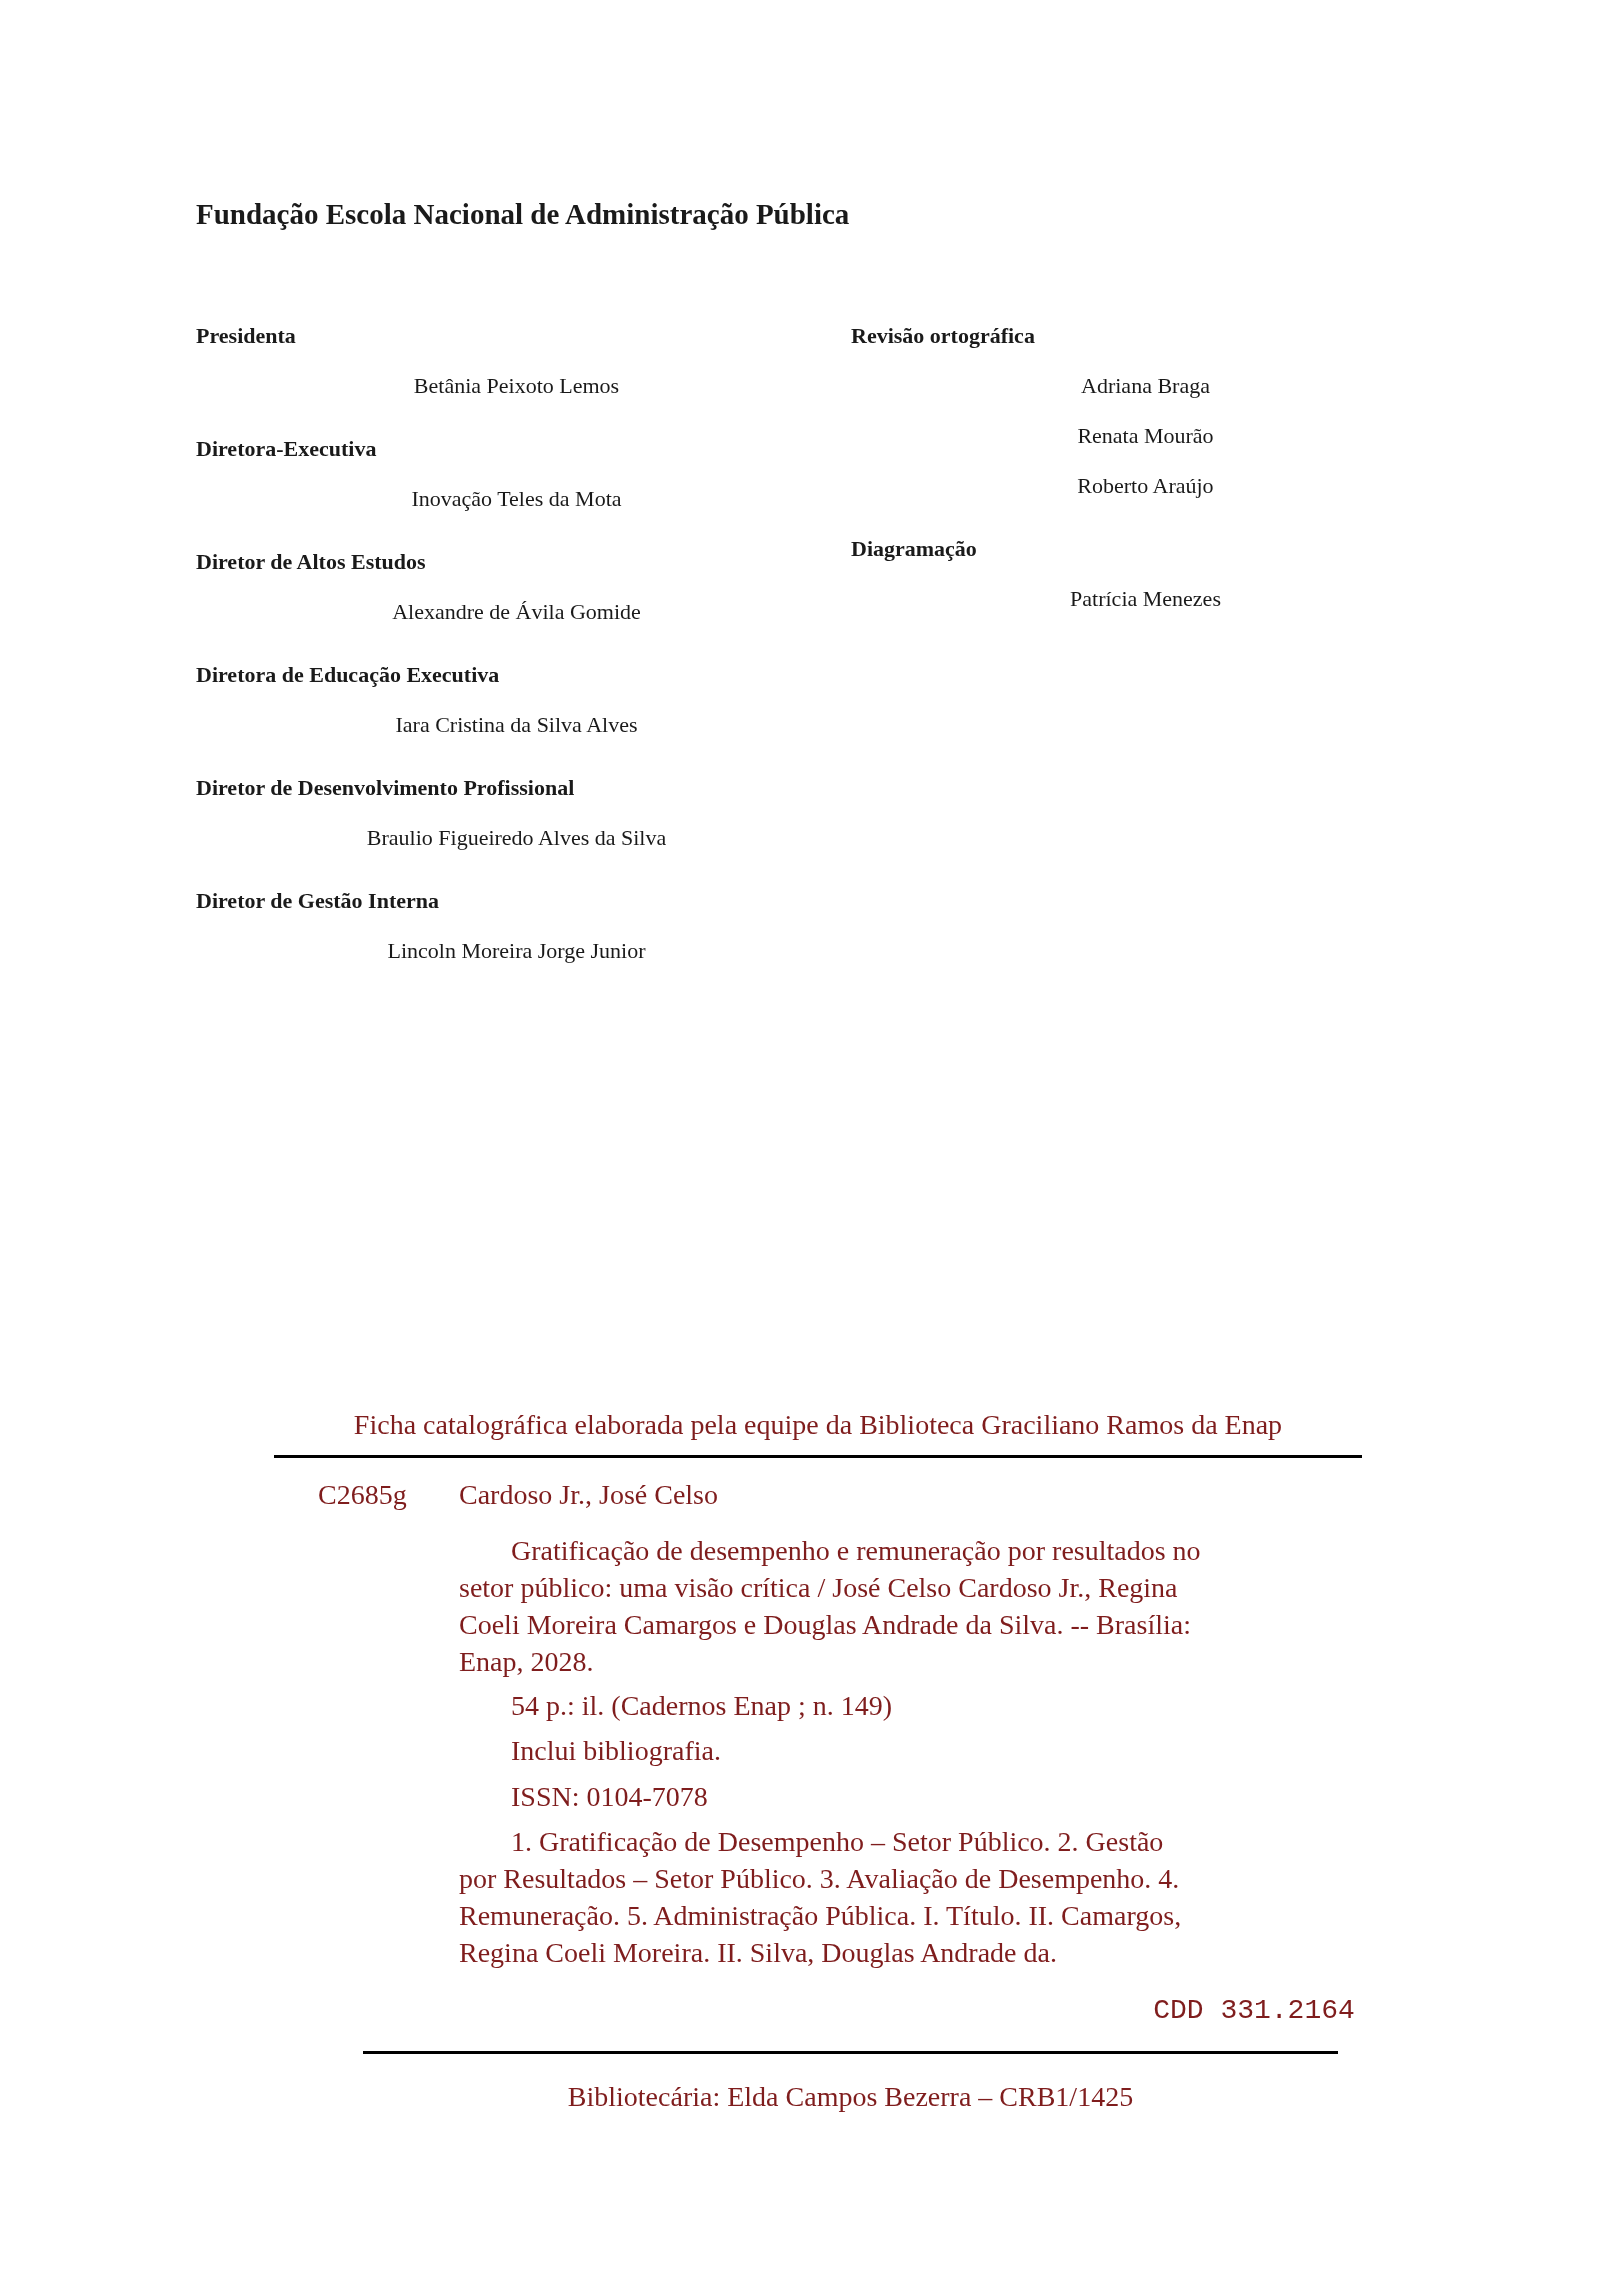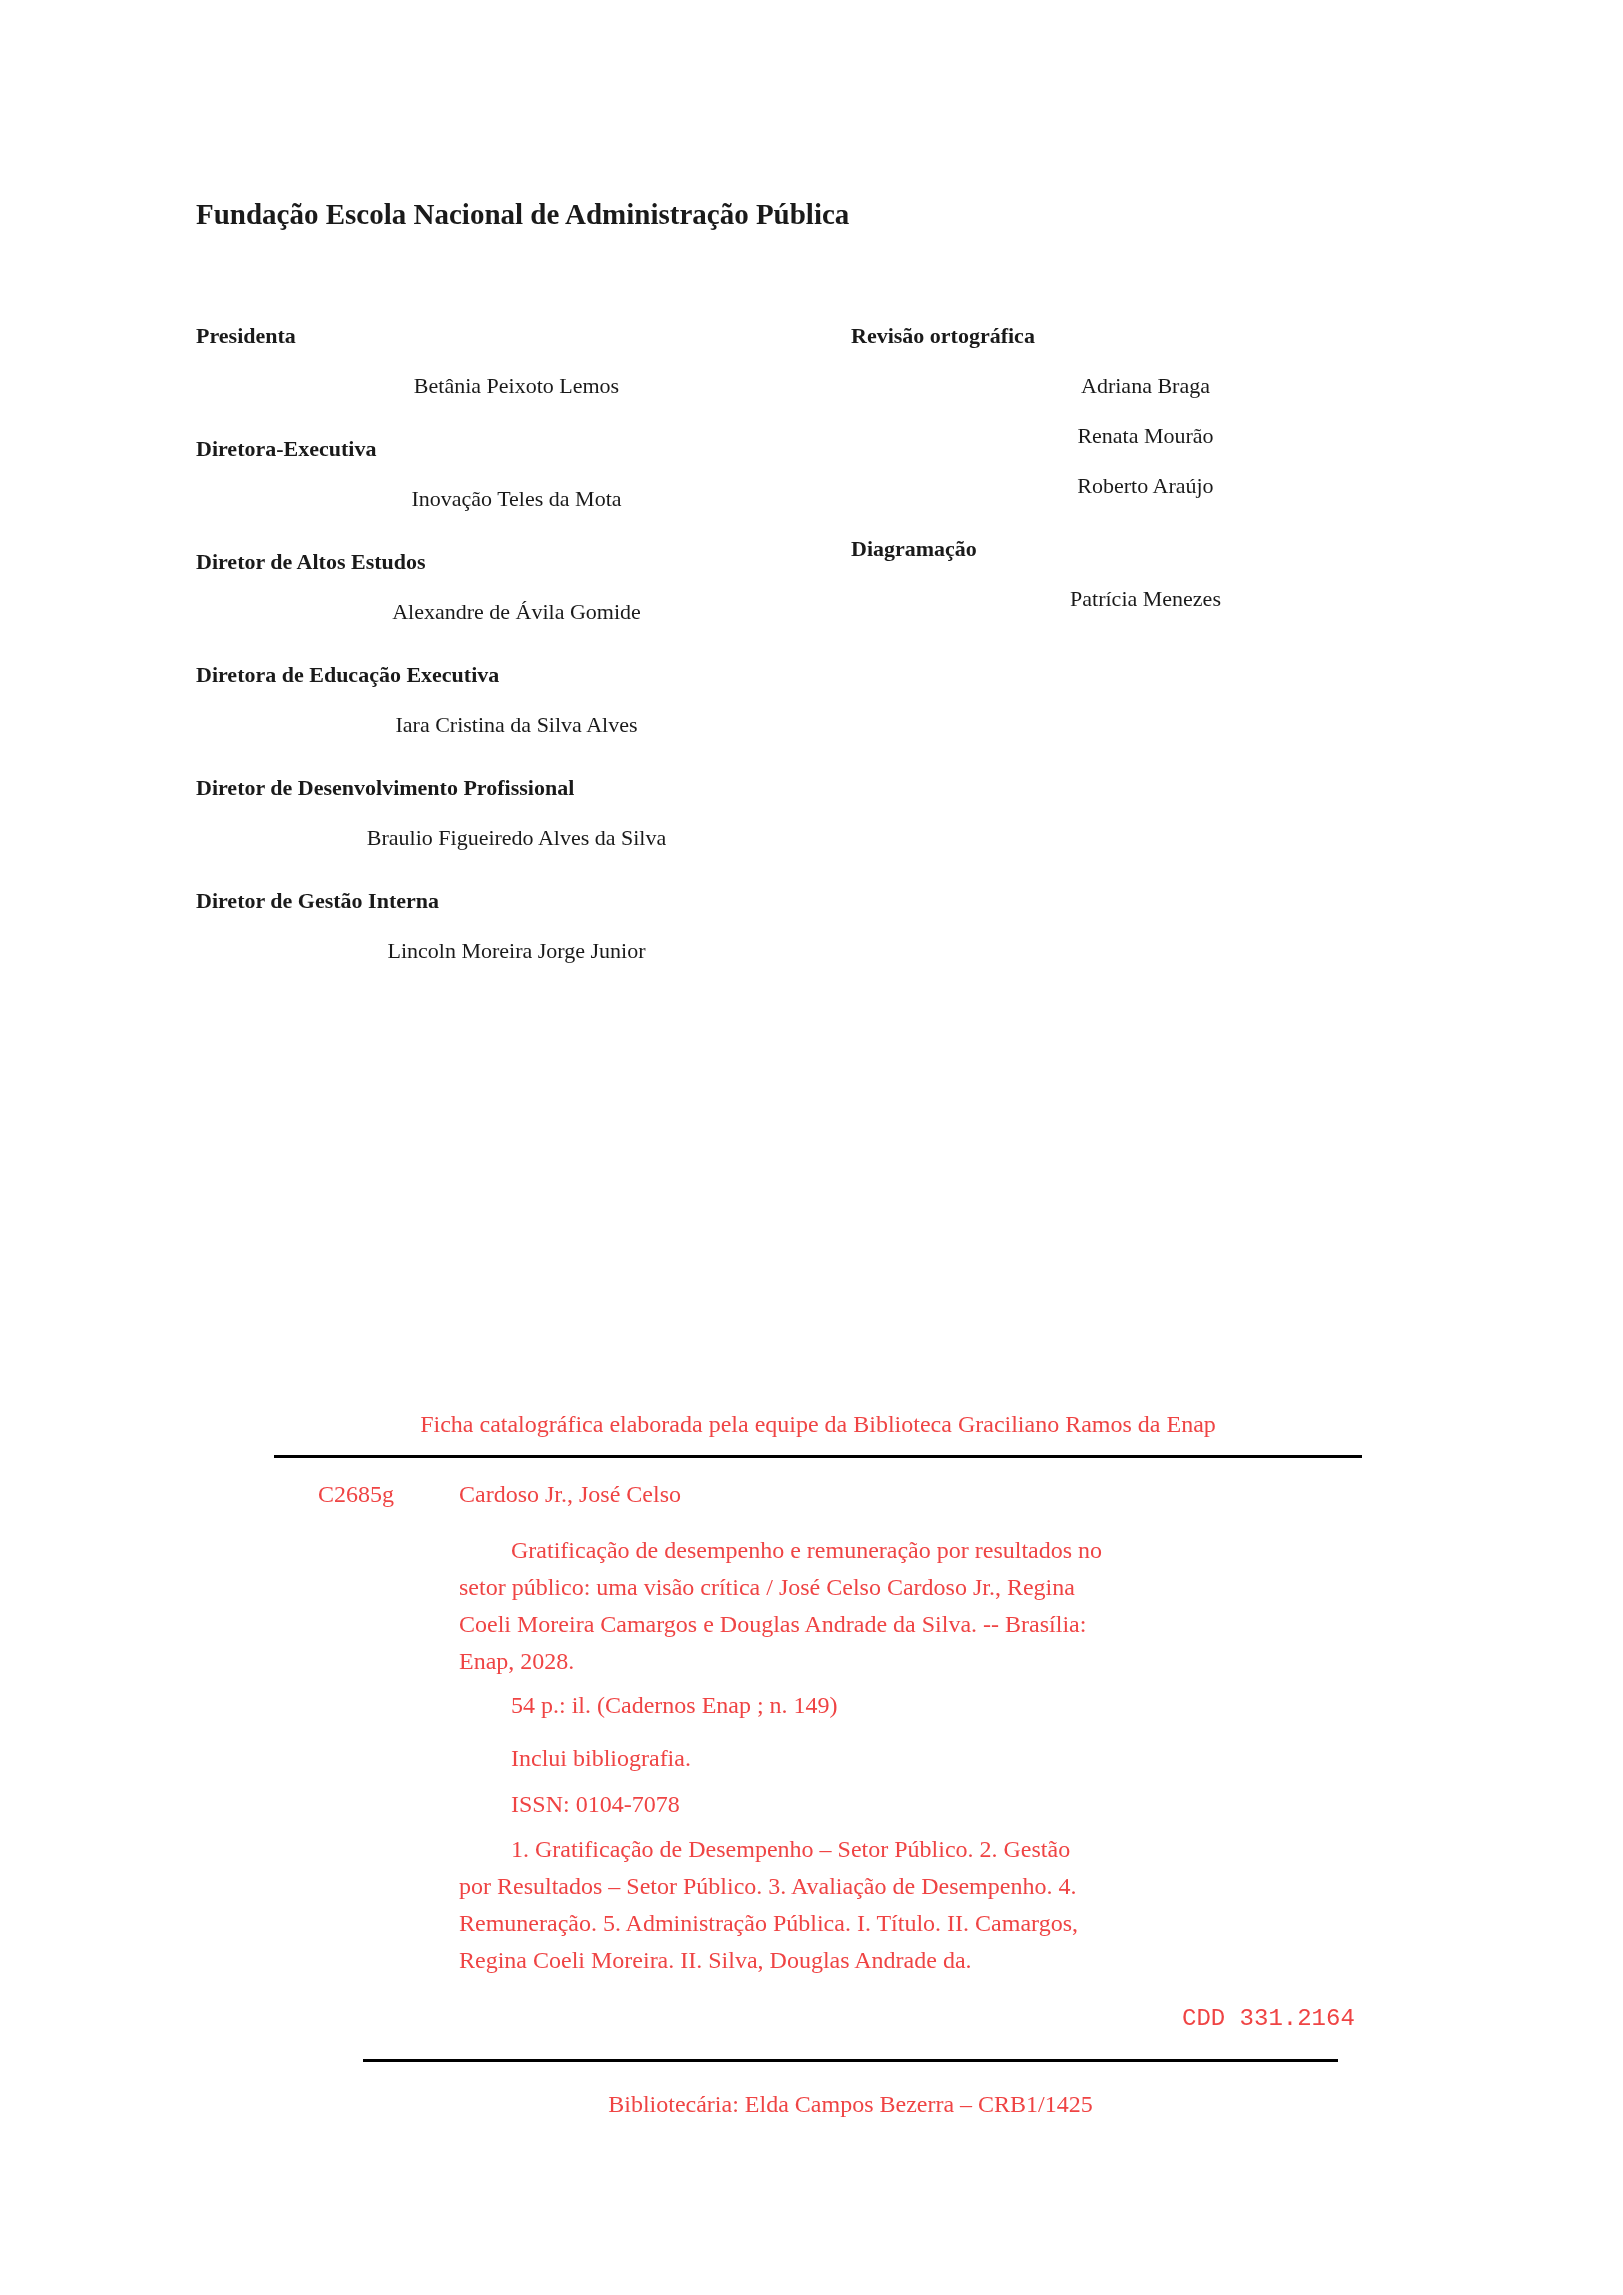--- a/index.html
+++ b/index.html
@@ -39,23 +39,23 @@
     line-height: 50px;
     white-space: pre-line;
     text-align: center;
   }
   
   .catalog {
     position: absolute;
     left: 274px;
     top: 1406px;
     width: 1088px;
-    font-size: 24px;
+    font-size: 28px;
     line-height: 37px;
-    color: #ef4444;
+    color: #7f1d1d;
   }
   .catalog-caption { text-align: center; white-space: nowrap; }
   .rule {
     height: 2.6px;
     background: #000000;
   }
   .rule-top { margin-top: 12.4px; width: 1088px; }
   .entry-head {
     margin-top: 18.3px;
     position: relative;
@@ -64,21 +64,21 @@
   .call-number { position: absolute; left: 44px; top: 0; }
   .author      { position: absolute; left: 185px; top: 0; }
   .hang-para {
     margin-top: 18.3px;
     padding-left: 185px;
     text-indent: 52px;
     white-space: pre-line;
   }
   .indent-line { padding-left: 237px; white-space: nowrap; }
   .collation { margin-top: 7.9px; }
-  .note      { margin-top: 16px; font-family: Liberation Serif, serif; }
+  .note      { margin-top: 8px; font-family: Liberation Serif, serif; }
   .issn      { margin-top: 8.5px; }
   .subjects  { margin-top: 8.5px; }
   .cdd {
     margin-top: 21px;
     text-align: right;
     padding-right: 7.2px;
     font-family: Liberation Mono, monospace;
   }
   .rule-bottom {
     margin-top: 22px;

